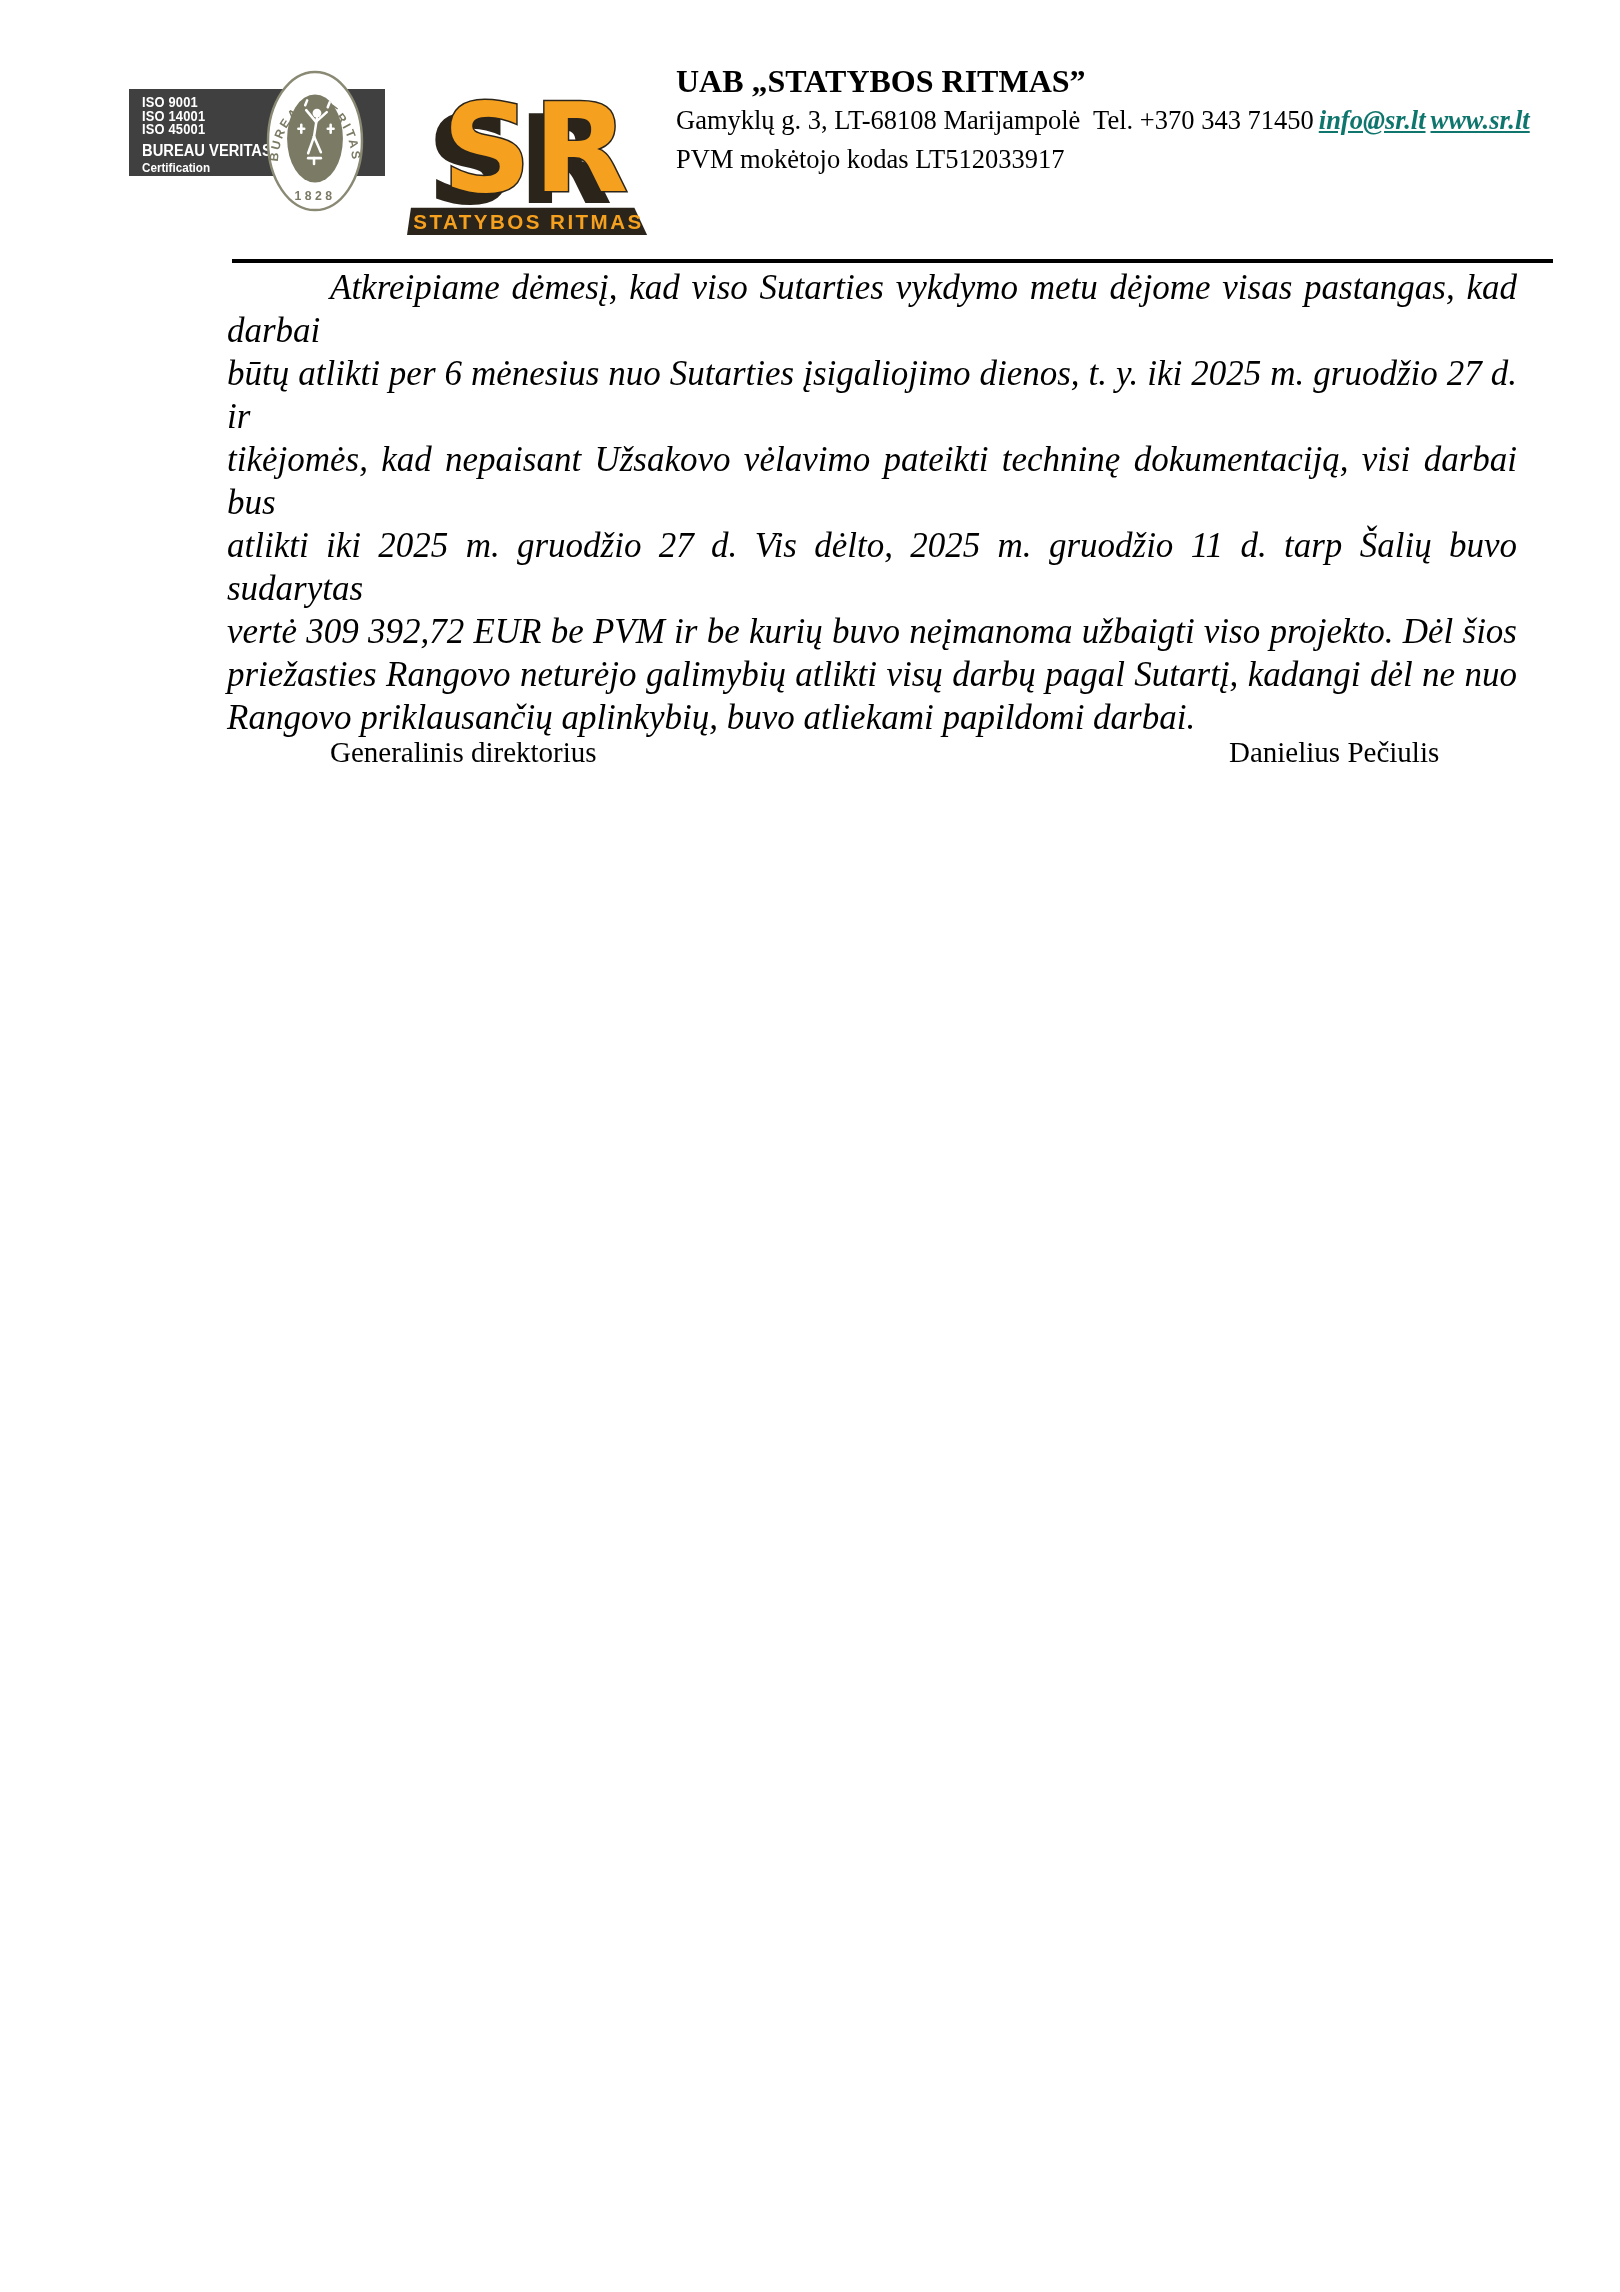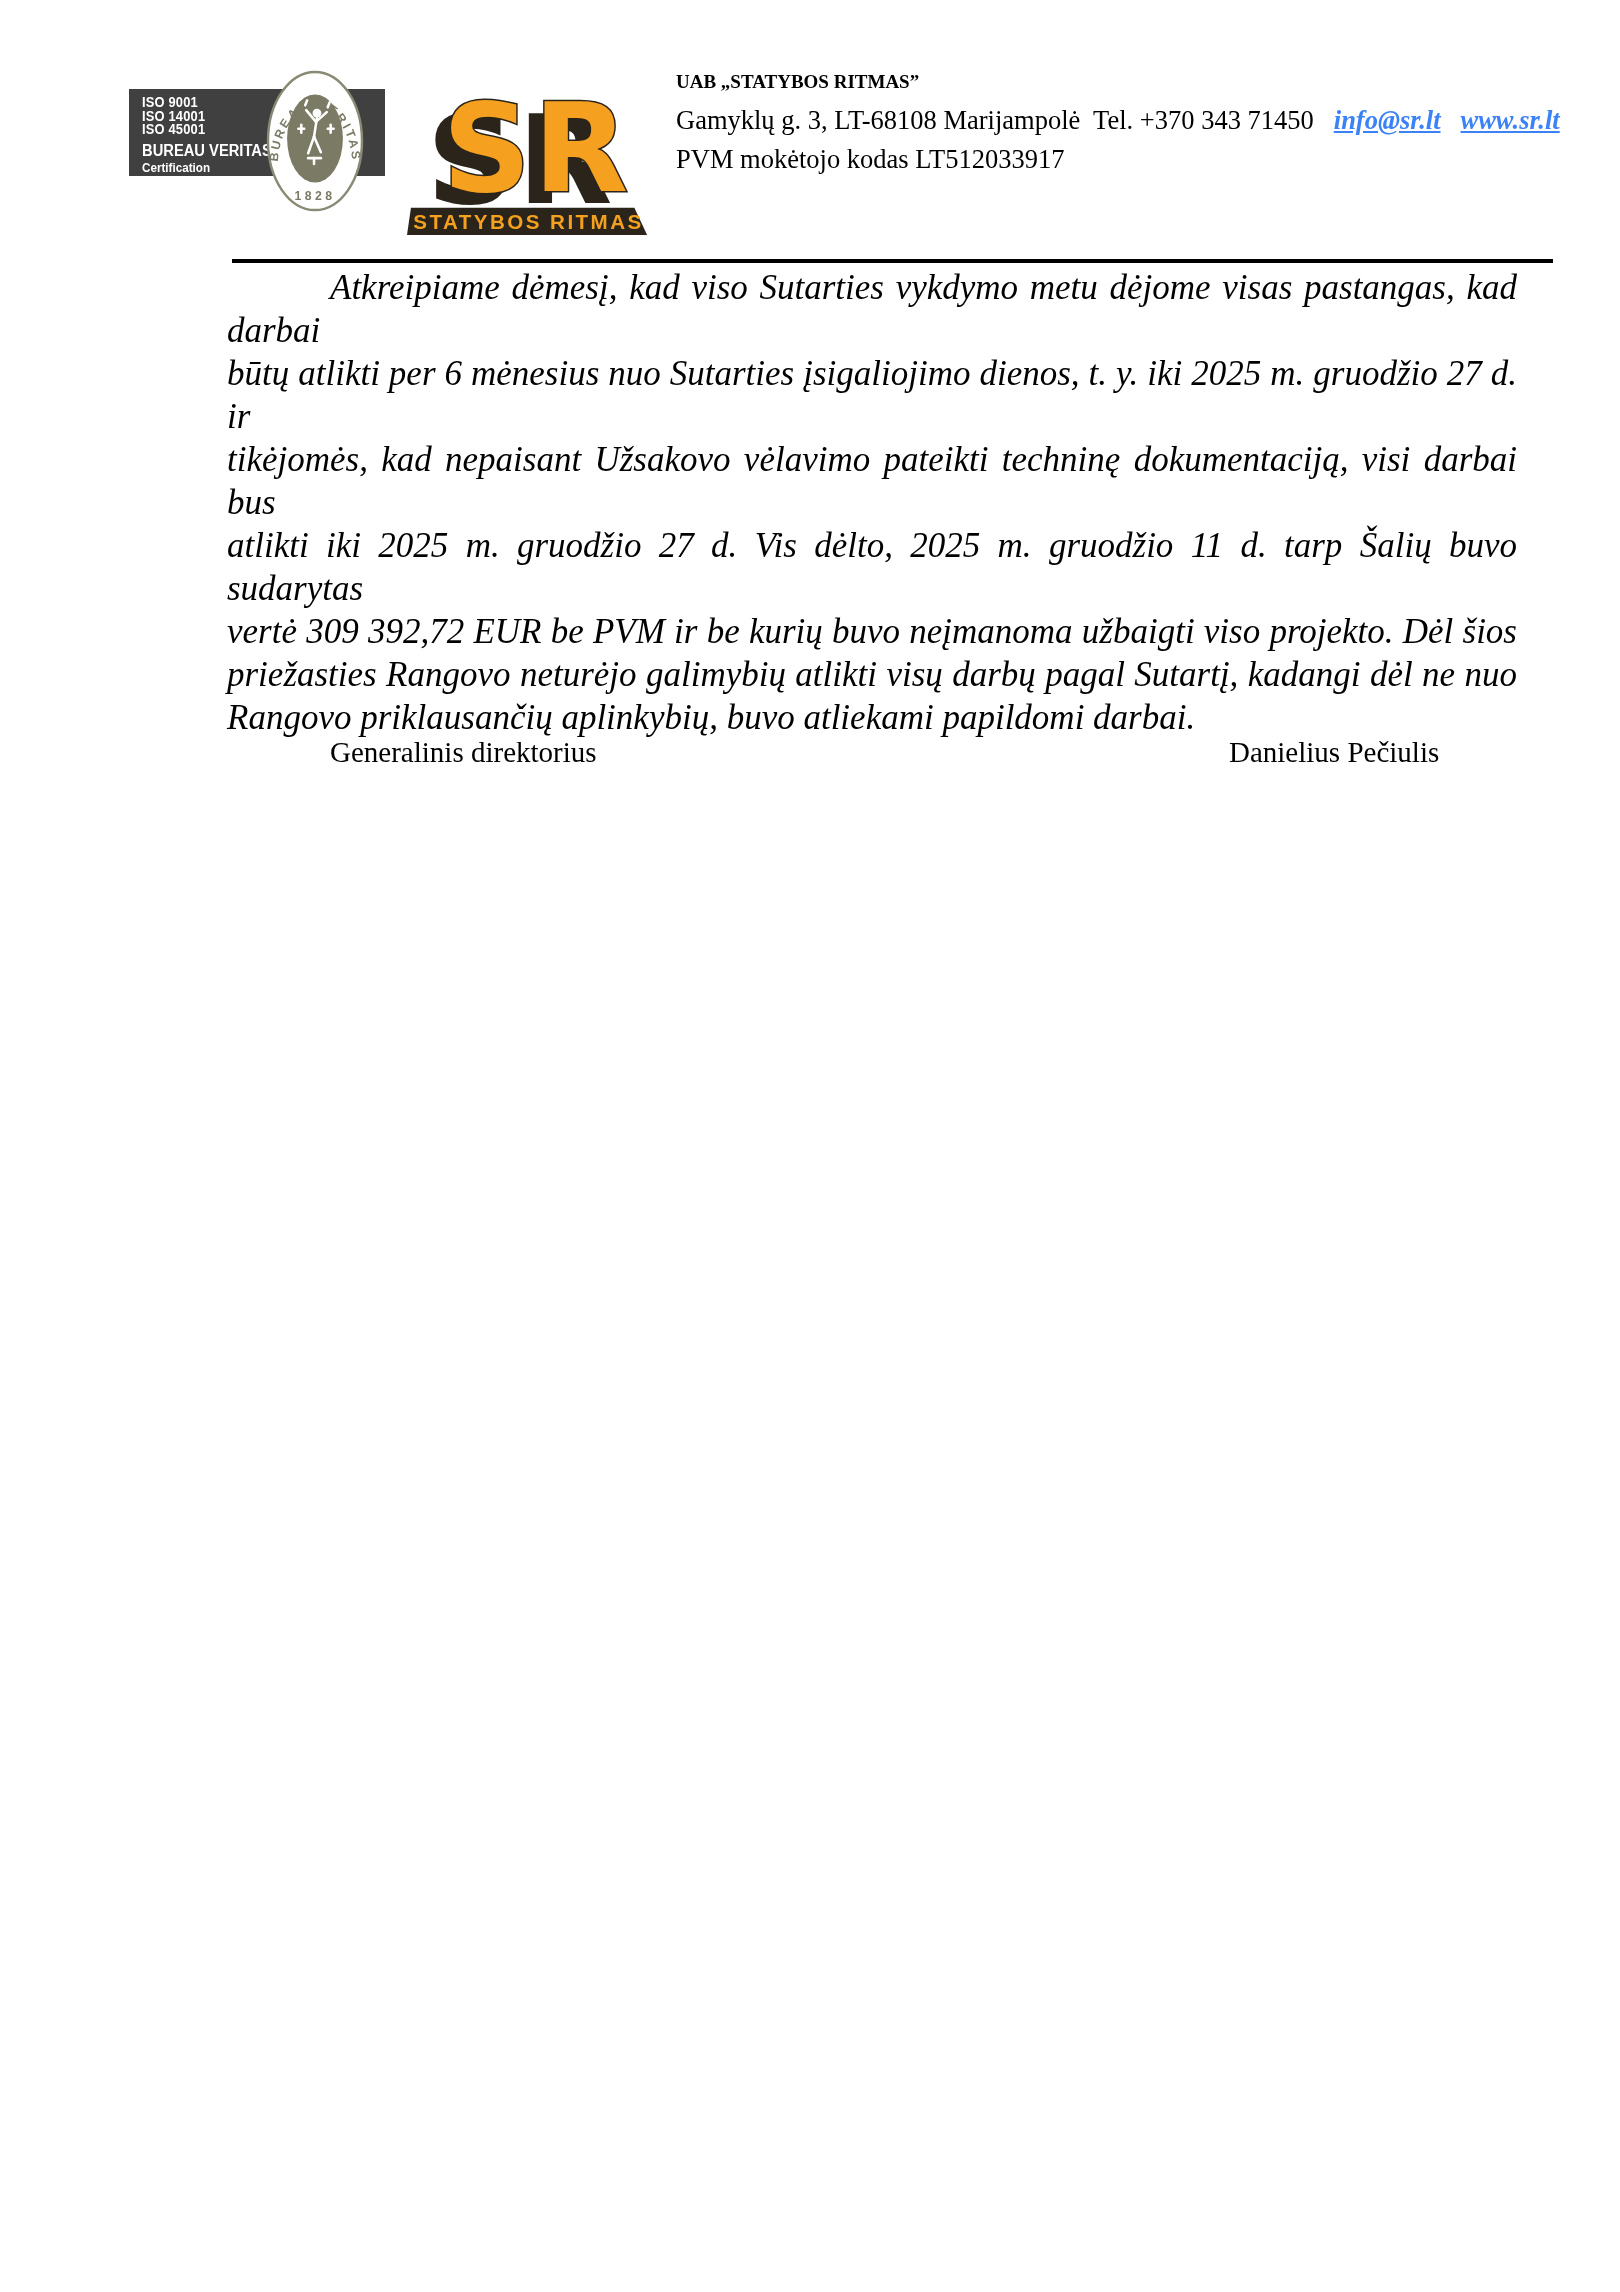--- a/index.html
+++ b/index.html
@@ -27,25 +27,25 @@
   .bv-seal { position:absolute; left:266px; top:70px; width:98px; height:142px; z-index:2; }
 
   
   .sr-logo { position:absolute; left:405px; top:92px; width:251px; height:147px; }
 
   
   .company {
     position:absolute; left:676px; top:62px; width:921px;
     font-size:26.5px; line-height:39px;
   }
-  .company-name { font-weight:bold; font-size:19px; }
+  .company-name { font-weight:bold; font-size:32px; }
   .company .addr { white-space:pre-wrap; }
   .company a.doc-link {
-    color:#3b82f6; font-weight:bold; font-style:italic;
-    text-decoration:underline; margin-left:20px; cursor:pointer;
+    color:#0f766e; font-weight:bold; font-style:italic;
+    text-decoration:underline; margin-left:5px; cursor:pointer;
   }
 
   
   .separator { position:absolute; left:232px; top:259px; width:1321px; height:3.9px; background:#000; }
 
   
   .body-text {
     position:absolute; left:227px; top:266px; width:1290px;
     font-size:35px; line-height:43px;font-style:italic;
   }

